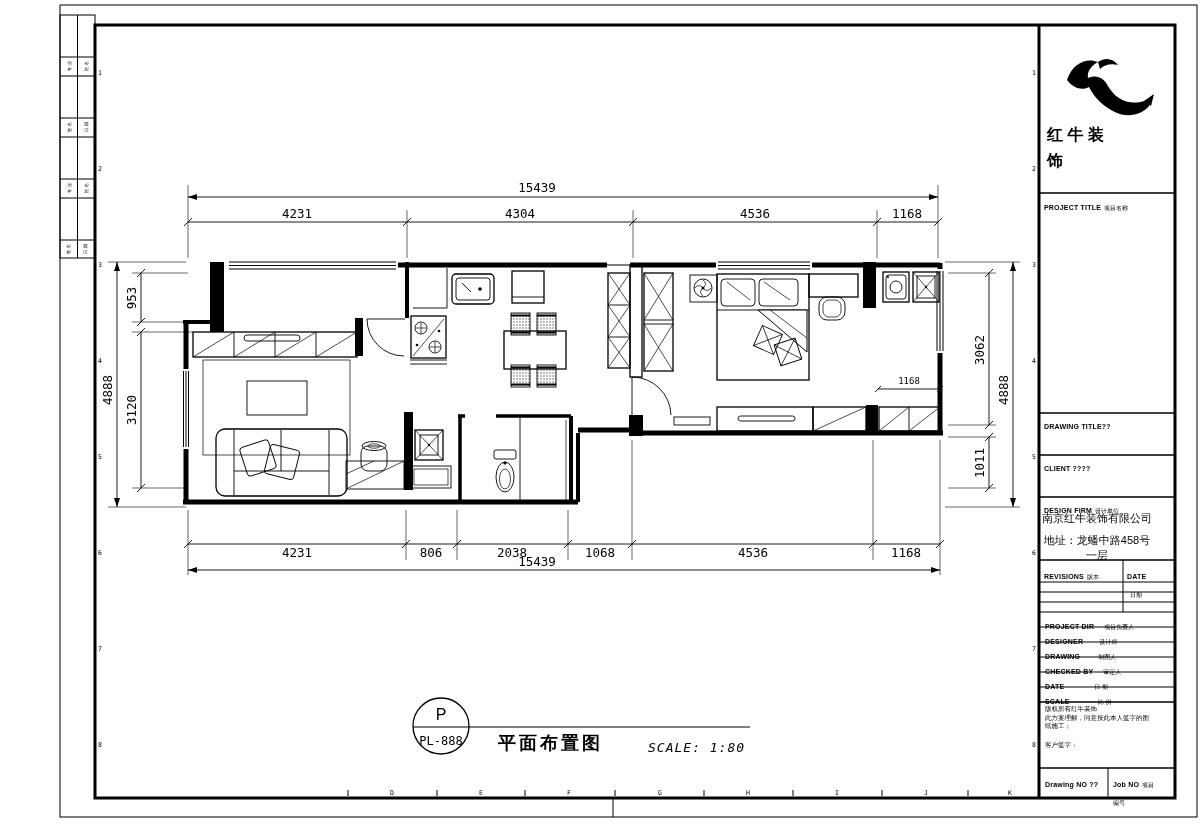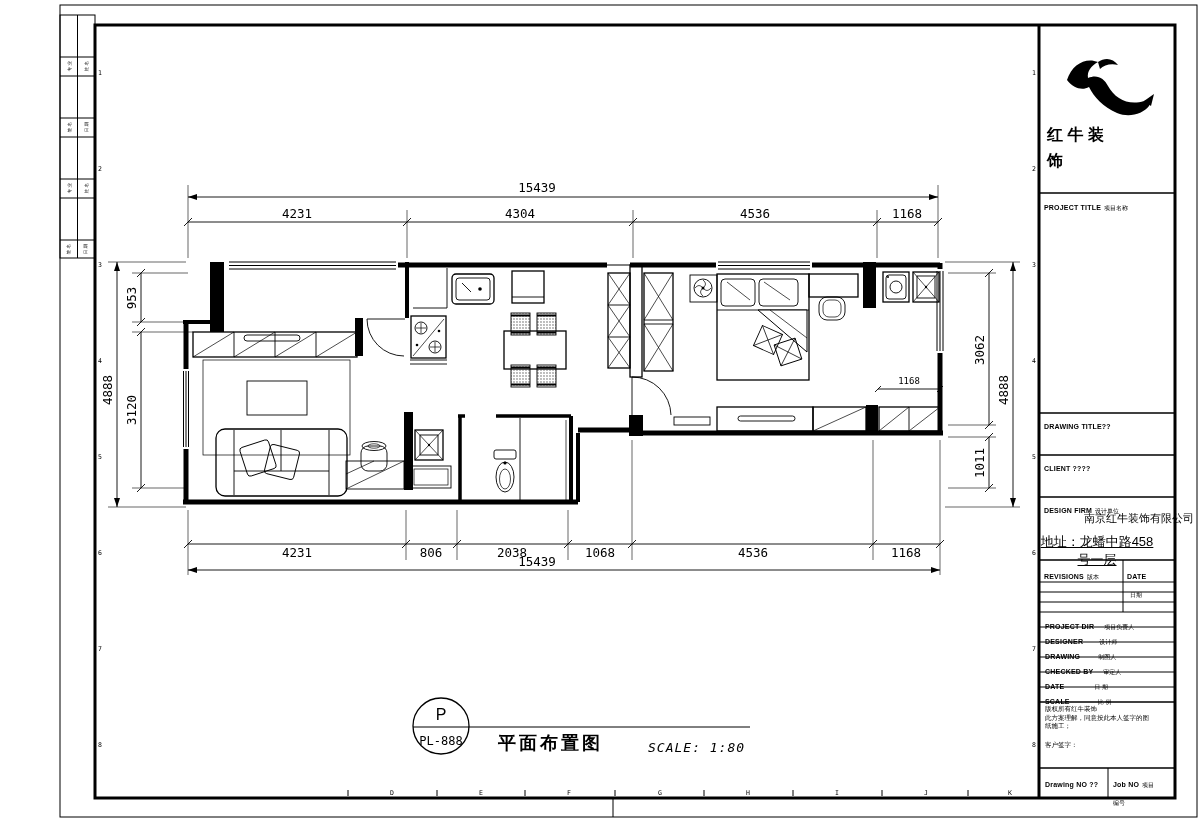--- a/index.html
+++ b/index.html
@@ -27,22 +27,22 @@
   .stampP{font-family:"Liberation Sans",sans-serif;font-size:16px;fill:#000}
   .stampNo{font-family:"DejaVu Sans Mono",monospace;font-size:12px;fill:#000}
   .stampTitle{font-family:"Liberation Sans",sans-serif;font-size:18px;font-weight:bold;fill:#000;letter-spacing:3px}
   .stampScale{font-family:"DejaVu Sans Mono",monospace;font-size:13px;font-style:italic;fill:#000;letter-spacing:1px}
   
   .tb{position:absolute;left:1039px;top:25px;width:116px;height:773px;}
   .tb .abs{position:absolute;}
   .lbl-en{font-size:7px;font-weight:bold;letter-spacing:.2px}
   .lbl-cn{font-size:6px;margin-left:3px}
   .brand{position:absolute;left:8px;right:6px;font-size:16px;font-weight:bold;}
-  .company{font-size:11px;width:100%;text-align:center;padding-left:42px;}
-  .address{font-size:13px;width:100%;text-align:center;text-decoration:underline;}
+  .company{font-size:11px;width:100%;text-align:center;}
+  .address{font-size:11px;width:100%;text-align:center;}
   .note{font-size:6.5px;line-height:8.5px;}
   .rowlbl{white-space:nowrap}
 </style>
 </head>
 <body>
 
 <div class="page">
 
 <svg width="1200" height="824" viewBox="0 0 1200 824">
   <defs>

